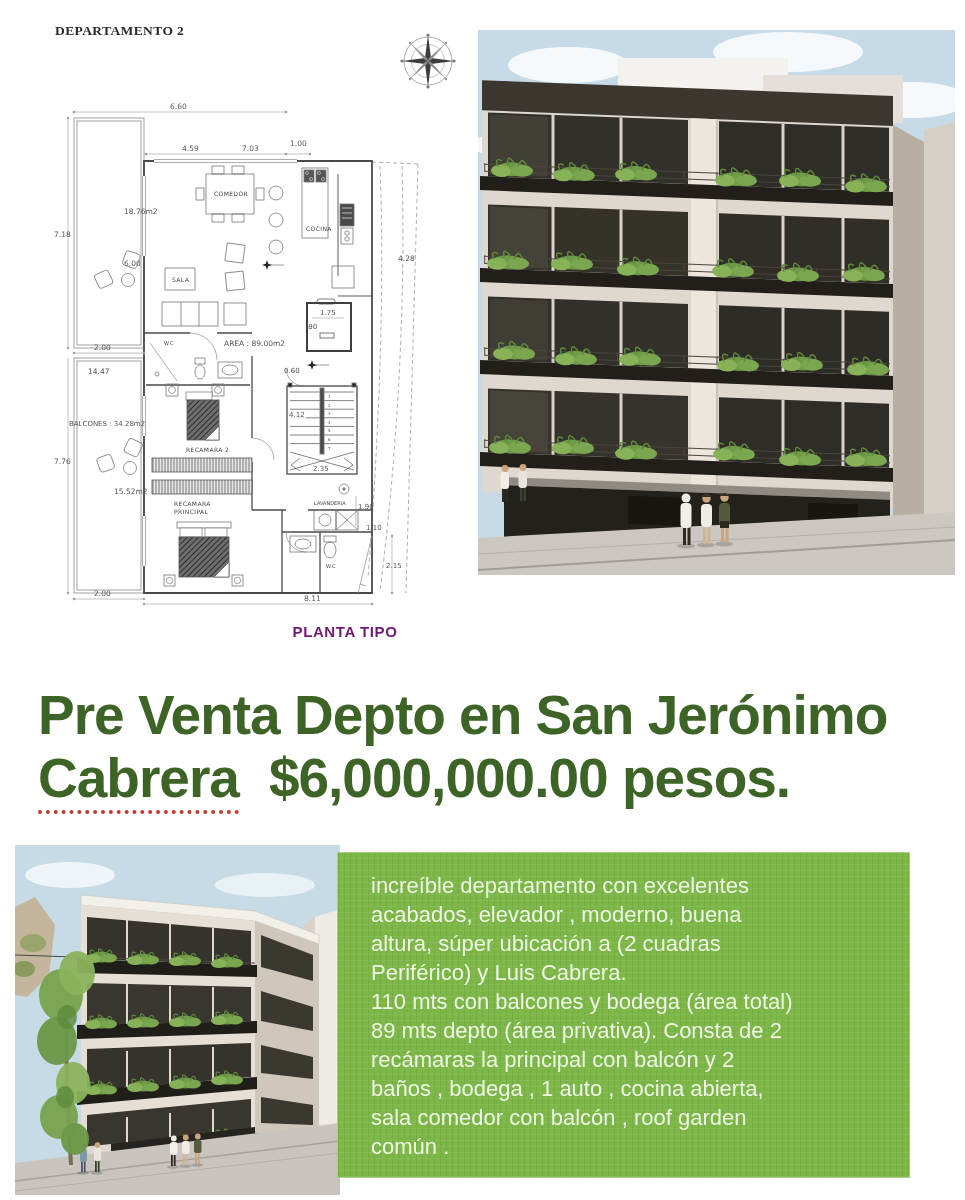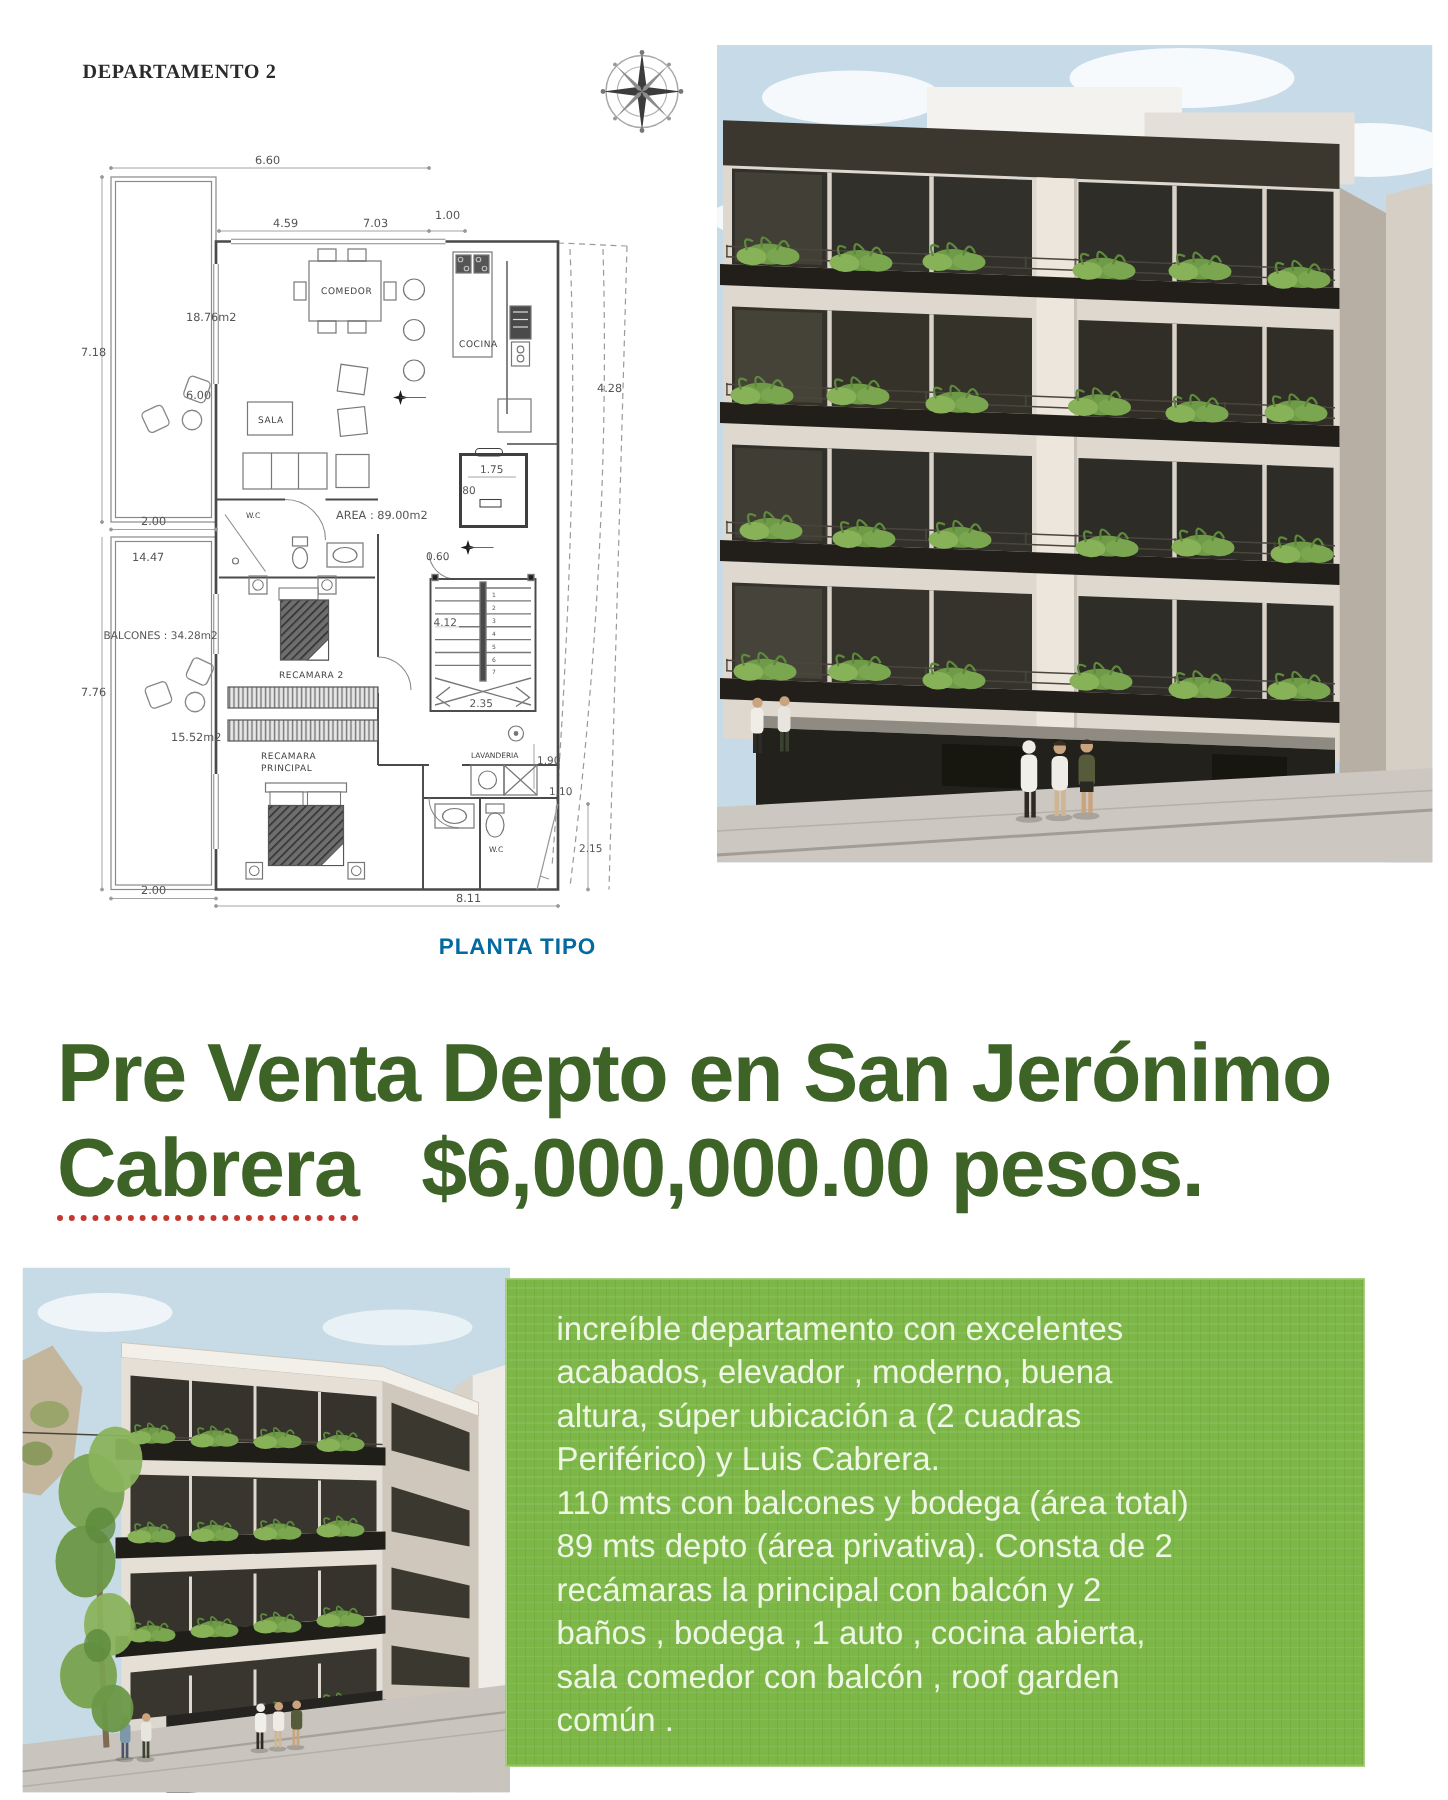--- a/index.html
+++ b/index.html
@@ -1,37 +1,37 @@
 <!DOCTYPE html>
 <html><head>
 <meta charset="utf-8">
 <style>
   html,body{margin:0;padding:0;background:#fff;}
   #page{position:relative;width:965px;height:1200px;background:#ffffff;overflow:hidden;
         font-family:"Liberation Sans",sans-serif;}
   .abs{position:absolute;}
 
   
-  #fp-title{left:55px;top:40px;font-family:"Liberation Serif",serif;font-weight:bold;
+  #fp-title{left:55px;top:23px;font-family:"Liberation Serif",serif;font-weight:bold;
             font-size:13.5px;color:#2b2b2b;letter-spacing:.4px;}
   #compass{left:396px;top:29px;width:64px;height:64px;}
   #fp-svg{left:54px;top:96px;width:410px;height:524px;}
   #fp-caption{left:250px;top:623px;width:190px;text-align:center;font-weight:bold;
-              font-size:15px;color:#0369a1;letter-spacing:.6px;}
+              font-size:15px;color:#701a75;letter-spacing:.6px;}
 
   
   #render-top{left:478px;top:30px;width:477px;height:545px;}
   #render-bottom{left:15px;top:845px;width:325px;height:350px;}
 
   
   #headline{left:38px;top:684px;width:912px;color:#3d6326;font-weight:bold;}
   #headline .l1{font-size:55px;letter-spacing:-1px;white-space:nowrap;line-height:62px;}
   #headline .l2{font-size:55px;letter-spacing:-1px;white-space:nowrap;line-height:64px;}
   #headline .city{border-bottom:4px dotted #c4392f;padding-bottom:1px;}
-  #headline .price{margin-left:42px;}
+  #headline .price{margin-left:30px;}
 
   
   #desc{left:337px;top:852px;width:573px;height:326px;box-sizing:border-box;
         background-color:#7cb748;
         background-image:
           repeating-linear-gradient(0deg, rgba(255,255,255,.07) 0 1px, transparent 1px 6px),
           repeating-linear-gradient(90deg, rgba(0,0,0,.05) 0 1px, transparent 1px 6px);
         border:1px solid #a9d07e;
         padding:18px 20px 0 33px;}
   #desc .txt{color:#eef6e4;font-size:22px;line-height:29px;white-space:pre-line;}

